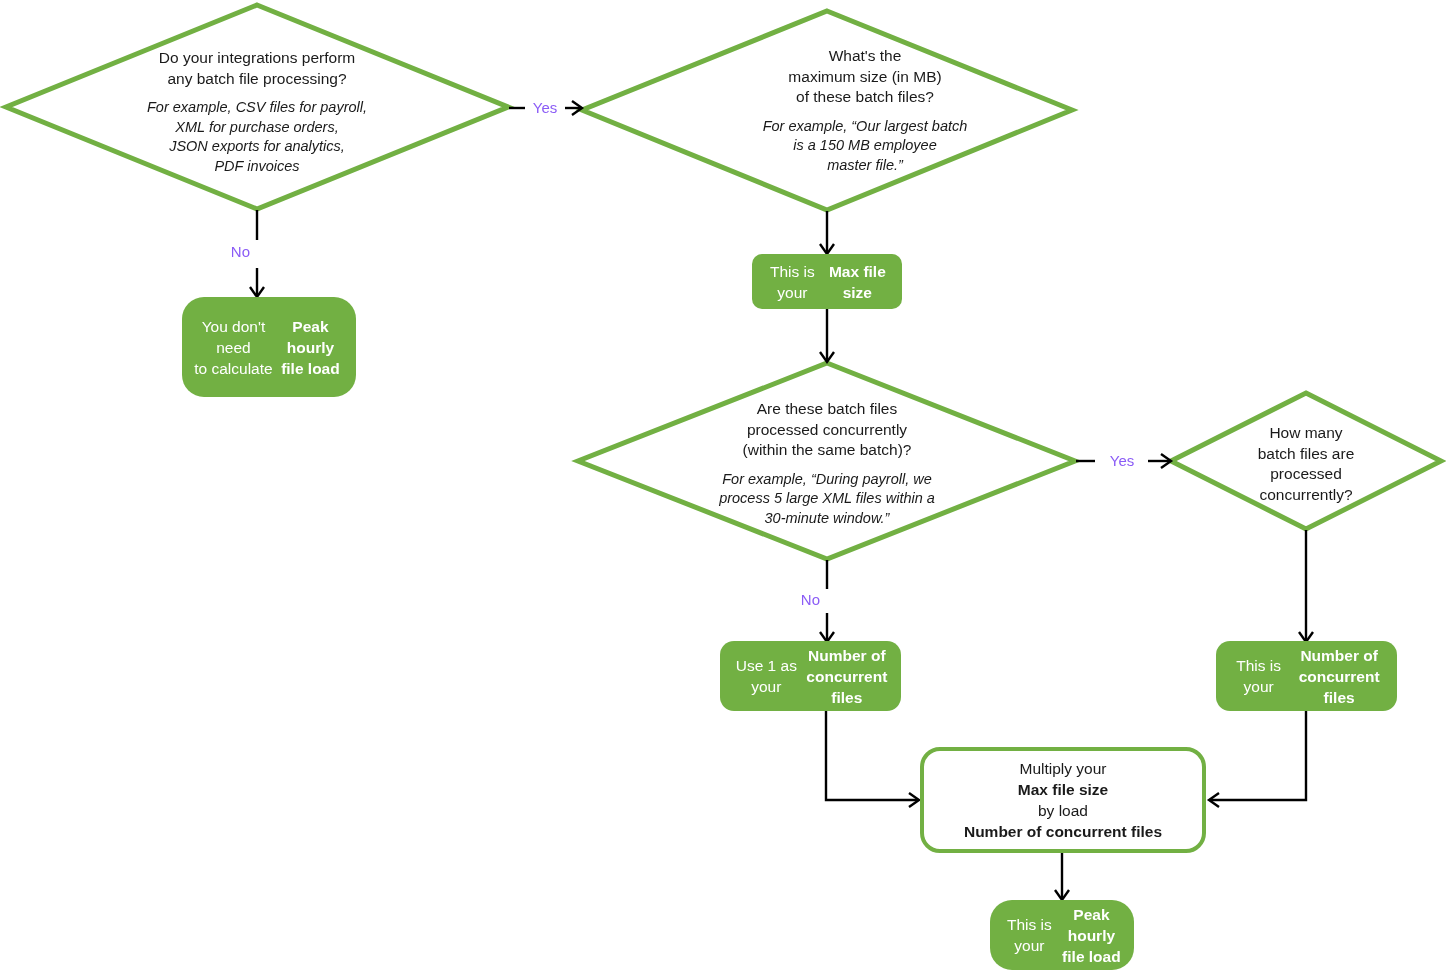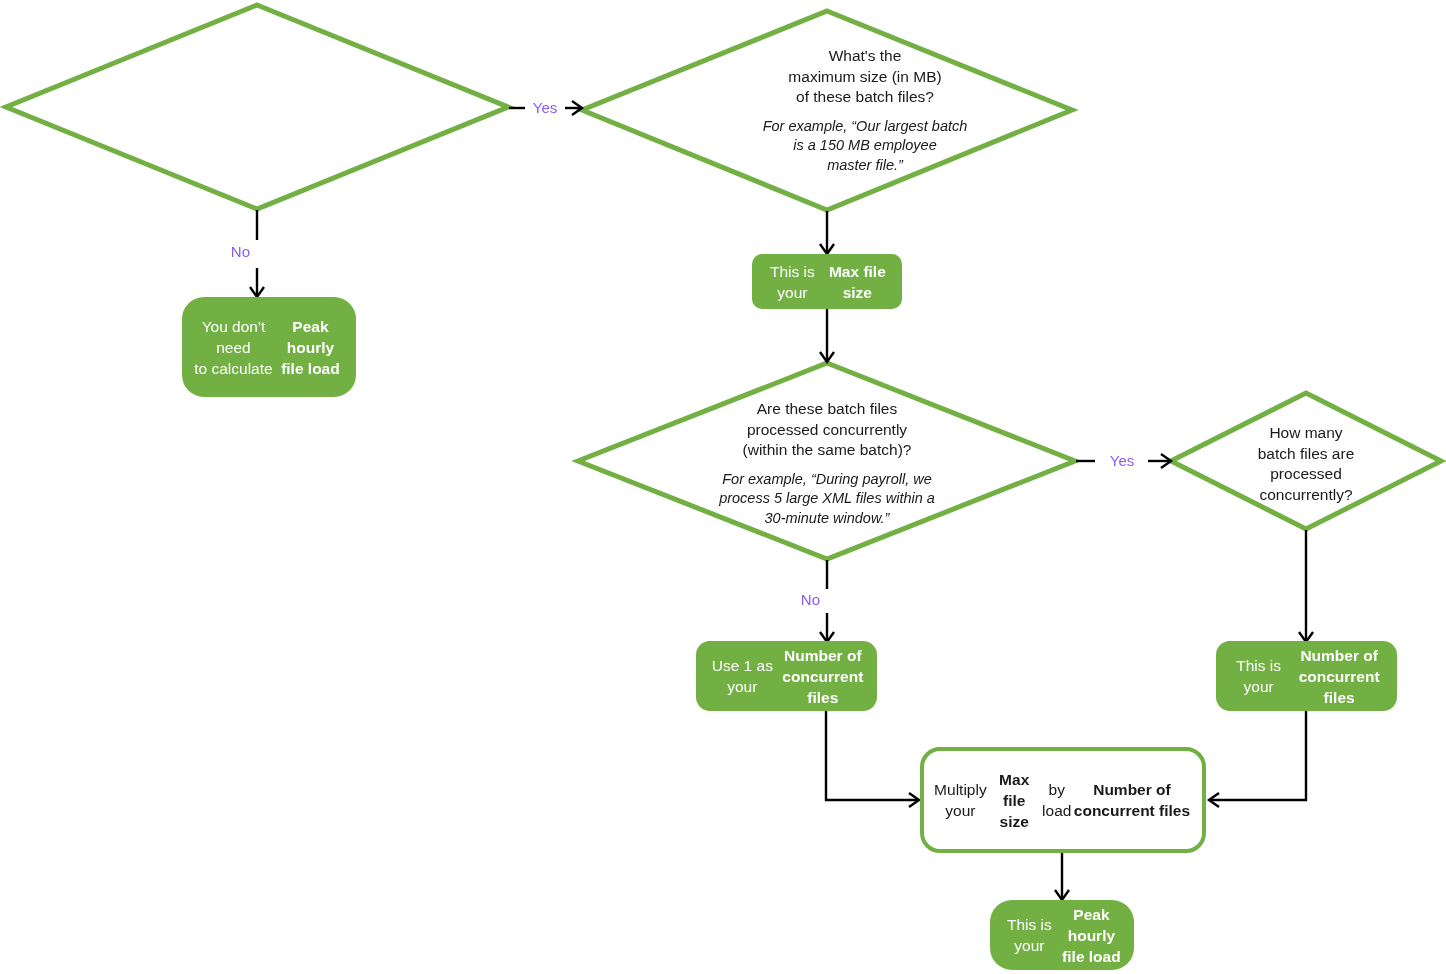--- a/index.html
+++ b/index.html
@@ -93,21 +93,21 @@
     white-space: pre-line;
   }
   
   .outlinebox {
     position: absolute;
     background: #ffffff;
     border: 4px solid #72B043;
     border-radius: 20px;
     color: #1a1a1a;
     display: flex;
-    flex-direction: row;
+    flex-direction: column;
     align-items: center;
     justify-content: center;
     text-align: center;
     box-sizing: border-box;
     padding: 6px 10px;
   }
   .outlinebox .line-reg {
     font-size: 15.5px;
     line-height: 21px;
     font-weight: normal;
@@ -170,20 +170,28 @@
     <path class="connector" d="M 826,710 L 826,800 L 918,800"></path>
     <polyline class="arrowhead" points="909,793 919,800 909,807"></polyline>
 
     <path class="connector" d="M 1306,710 L 1306,800 L 1210,800"></path>
     <polyline class="arrowhead" points="1219,793 1209,800 1219,807"></polyline>
 
     <path class="connector" d="M 1062,853 L 1062,899"></path>
     <polyline class="arrowhead" points="1055,890 1062,900 1069,890"></polyline>
   </svg>
 
+  <div class="node-text diamond-label" style="left:117px; top:48px; width:280px;">
+    <div class="q-main">Do your integrations perform
+any batch file processing?</div>
+    <div class="q-example">For example, CSV files for payroll,
+XML for purchase orders,
+JSON exports for analytics,
+PDF invoices</div>
+  </div>
 
   <div class="pill" style="left:182px; top:297px; width:174px; height:100px;">
     <div class="line-reg">You don't need
 to calculate</div>
     <div class="line-bold">Peak hourly
 file load</div>
   </div>
 
   <div class="edge-label" style="left:508px; top:99px; width:74px;">Yes</div>
 
@@ -216,21 +224,21 @@
     <div class="q-main">How many
 batch files are
 processed
 concurrently?</div>
   </div>
 
   <div class="edge-label" style="left:1095px; top:452px; width:54px;">Yes</div>
 
   <div class="edge-label" style="left:792px; top:591px; width:28px; text-align:right;">No</div>
 
-  <div class="pill" style="left:696px; top:641px; width:181px; height:70px; border-radius:14px;">
+  <div class="pill" style="left:720px; top:641px; width:181px; height:70px; border-radius:14px;">
     <div class="line-reg">Use 1 as your</div>
     <div class="line-bold">Number of
 concurrent files</div>
   </div>
 
   <div class="pill" style="left:1216px; top:641px; width:181px; height:70px; border-radius:14px;">
     <div class="line-reg">This is your</div>
     <div class="line-bold">Number of
 concurrent files</div>
   </div>

